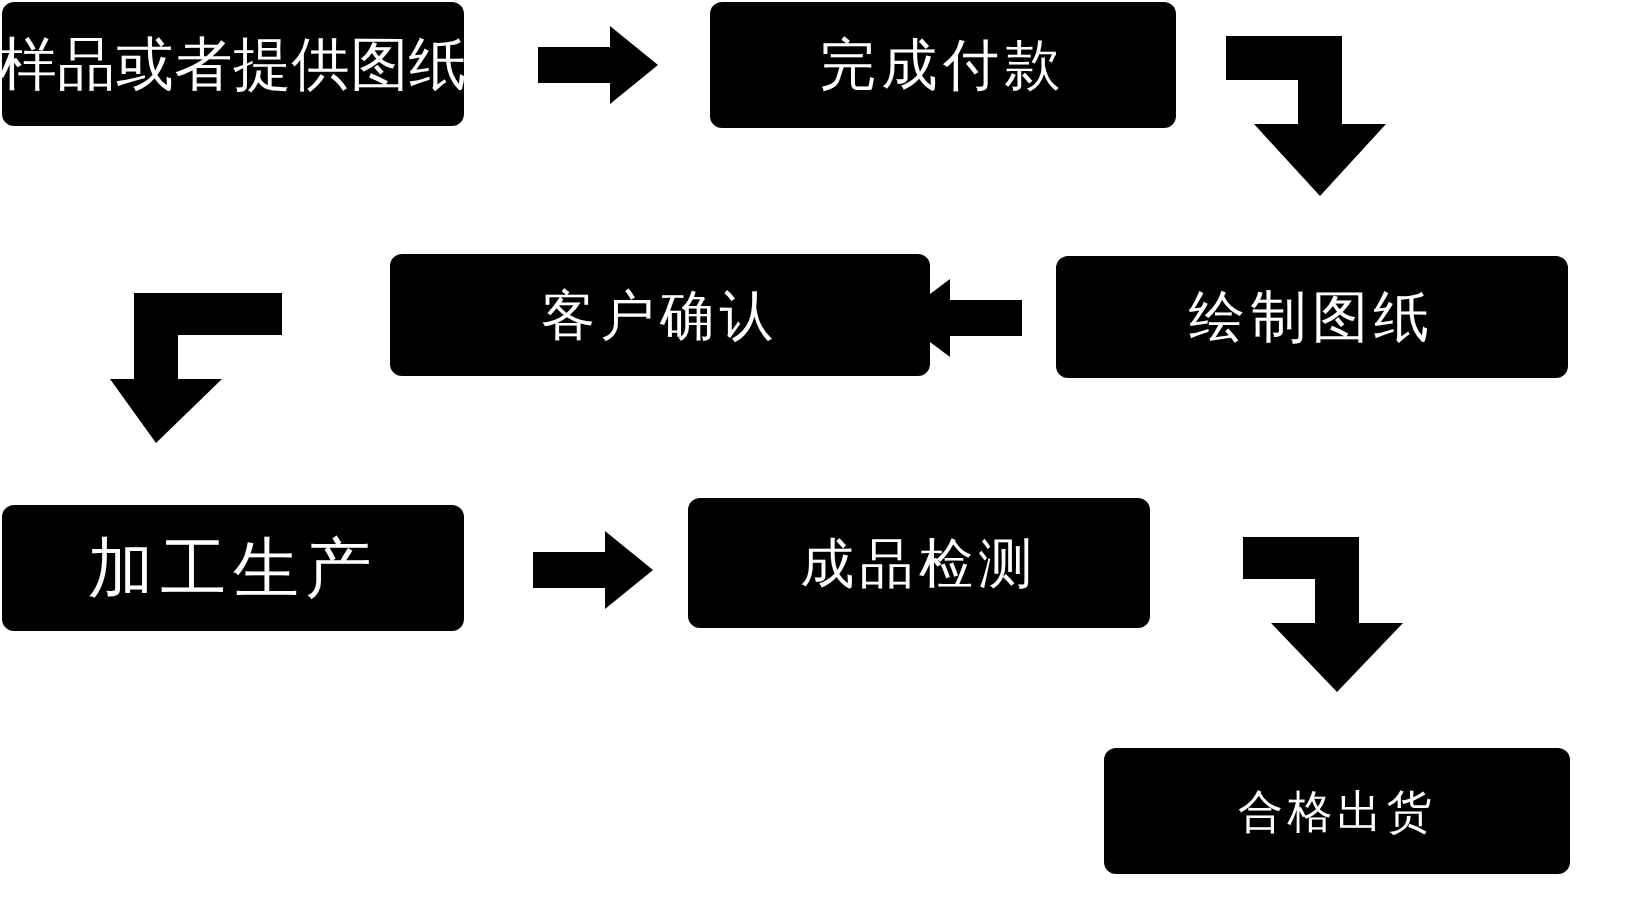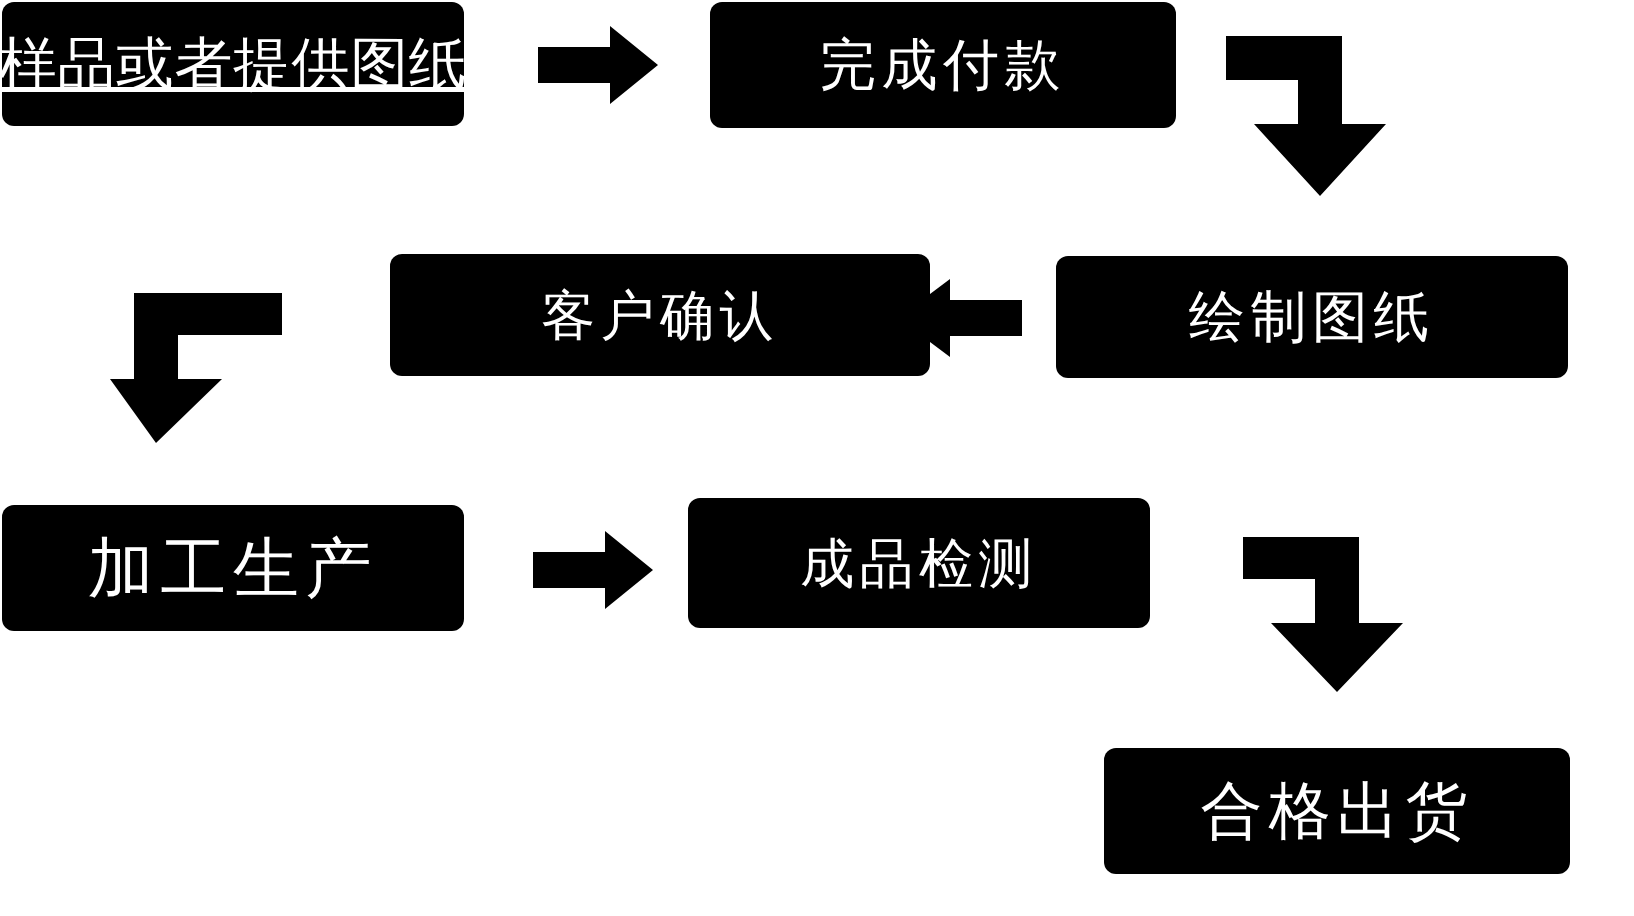--- a/index.html
+++ b/index.html
@@ -23,21 +23,21 @@
     display: flex;
     align-items: center;
     justify-content: center;
     box-sizing: border-box;
     letter-spacing: 0.10em;
     font-weight: 400;
     line-height: 1;
     white-space: nowrap;
     user-select: none;
   }
-  .node.tight { letter-spacing: 0.01em; text-decoration: underline; }
+  .node.tight { letter-spacing: 0.01em; }
   .arrow {
     position: absolute;
   }
   .arrow svg { display: block; }
 </style>
 </head>
 <body>
 
 <div id="canvas">
 
@@ -94,17 +94,17 @@
   <div class="node" style="left:688px; top:498px; width:462px; height:130px; font-size:54px;">
     <span>成品检测</span>
   </div>
 
   <div class="arrow" style="left:1243px; top:537px; width:160px; height:155px;">
     <svg width="160" height="155" viewBox="0 0 160 155" aria-hidden="true">
       <polygon points="0,0 116,0 116,86 160,86 94,155 28,86 72,86 72,42 0,42" fill="#000000"></polygon>
     </svg>
   </div>
 
-  <div class="node" style="left:1104px; top:748px; width:466px; height:126px; font-size:62px;">
+  <div class="node" style="left:1104px; top:748px; width:466px; height:126px; font-size:45px;">
     <span>合格出货</span>
   </div>
 
 </div>
 
 </body></html>

